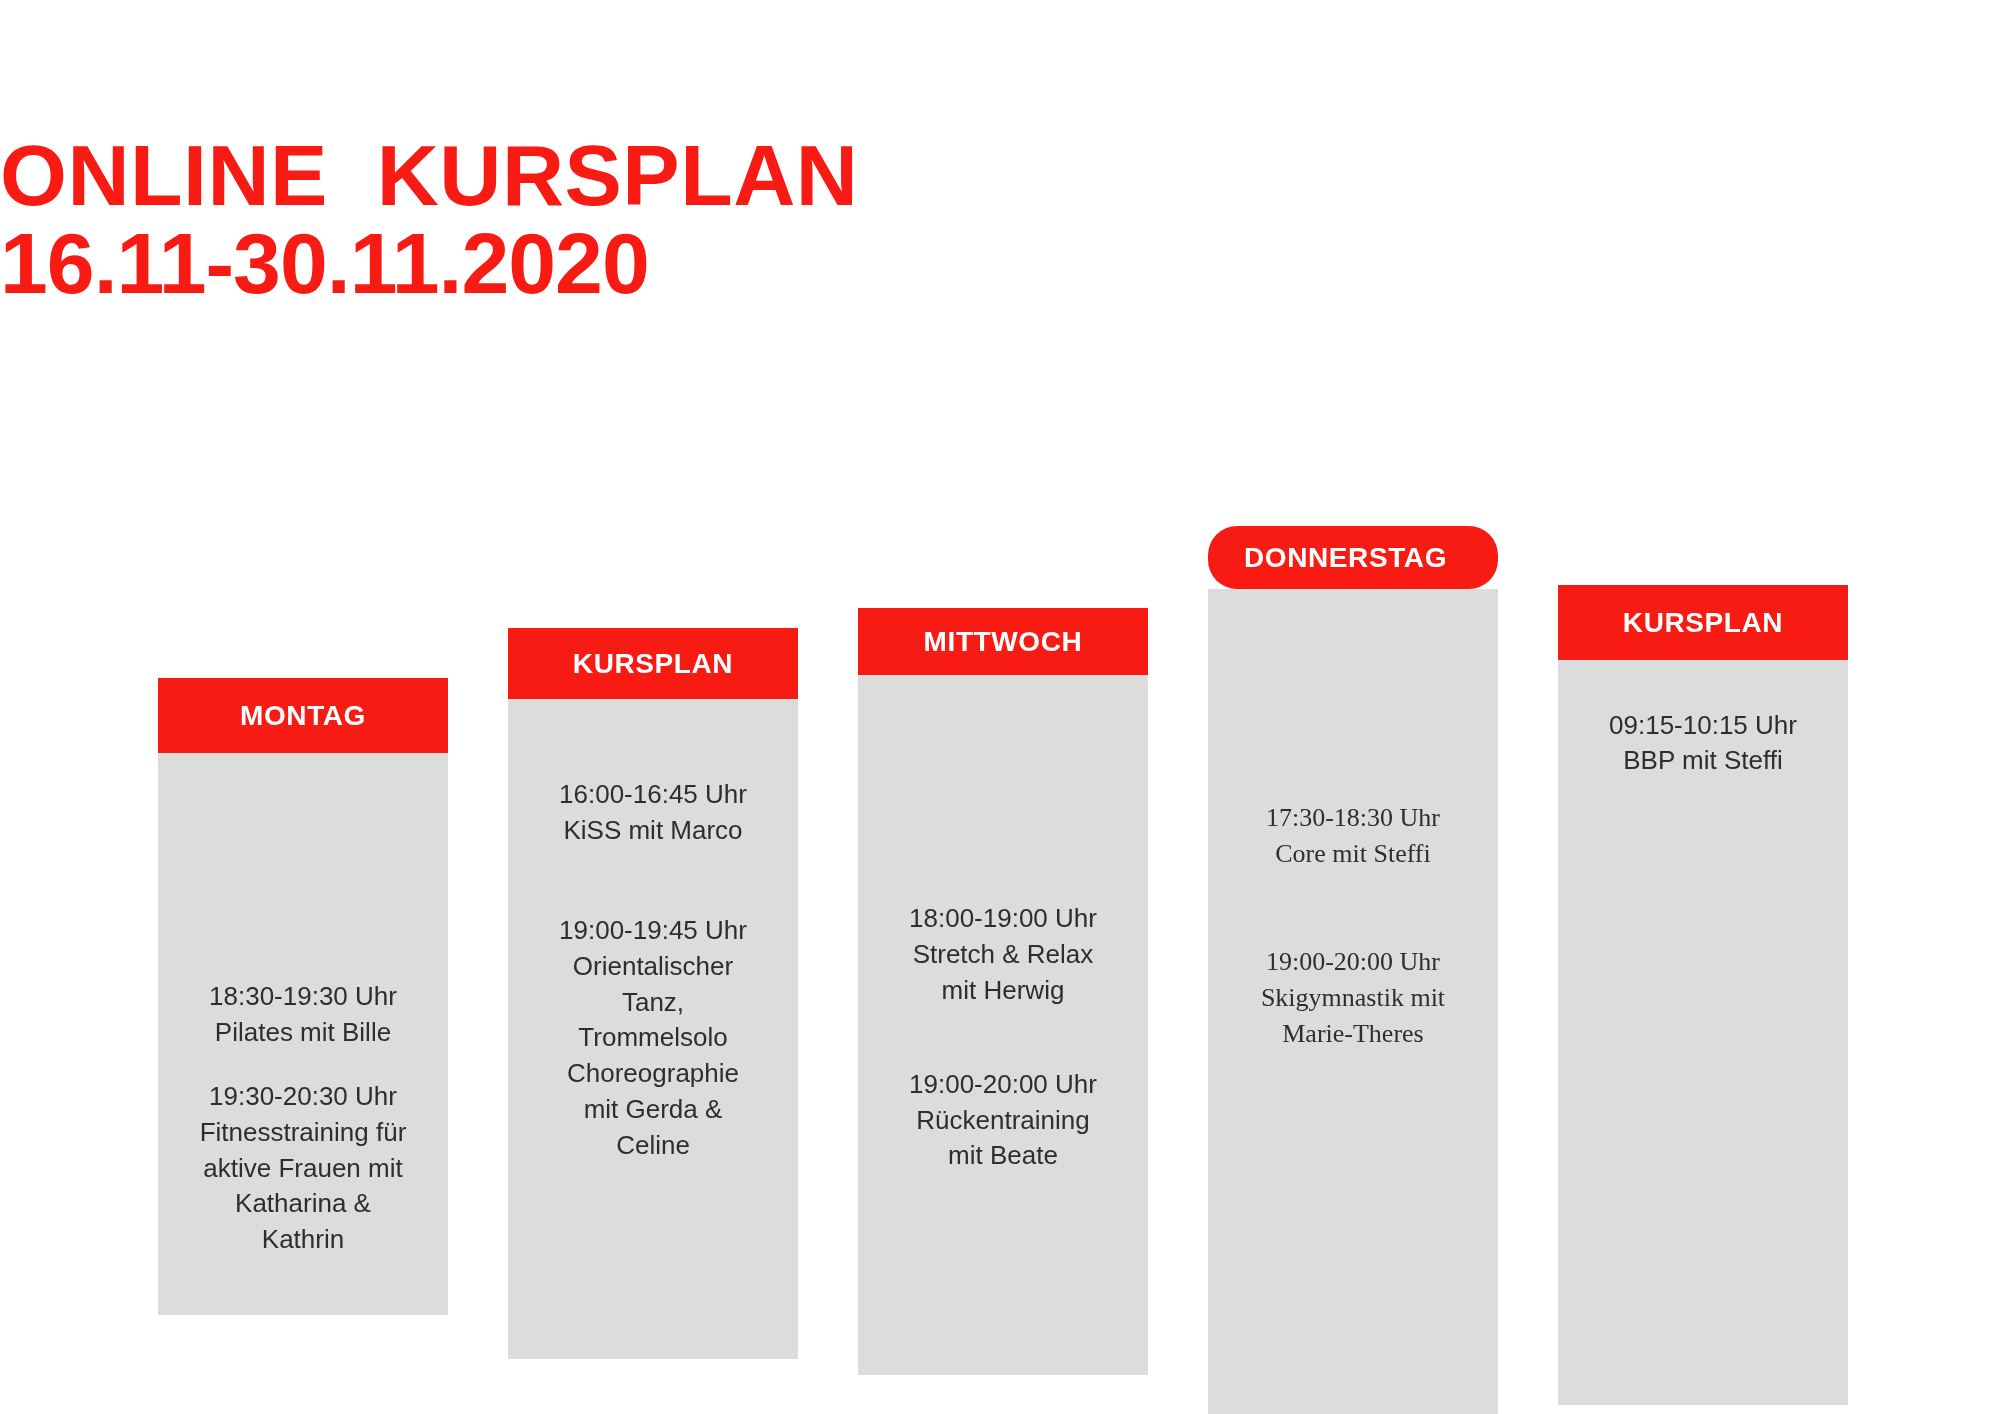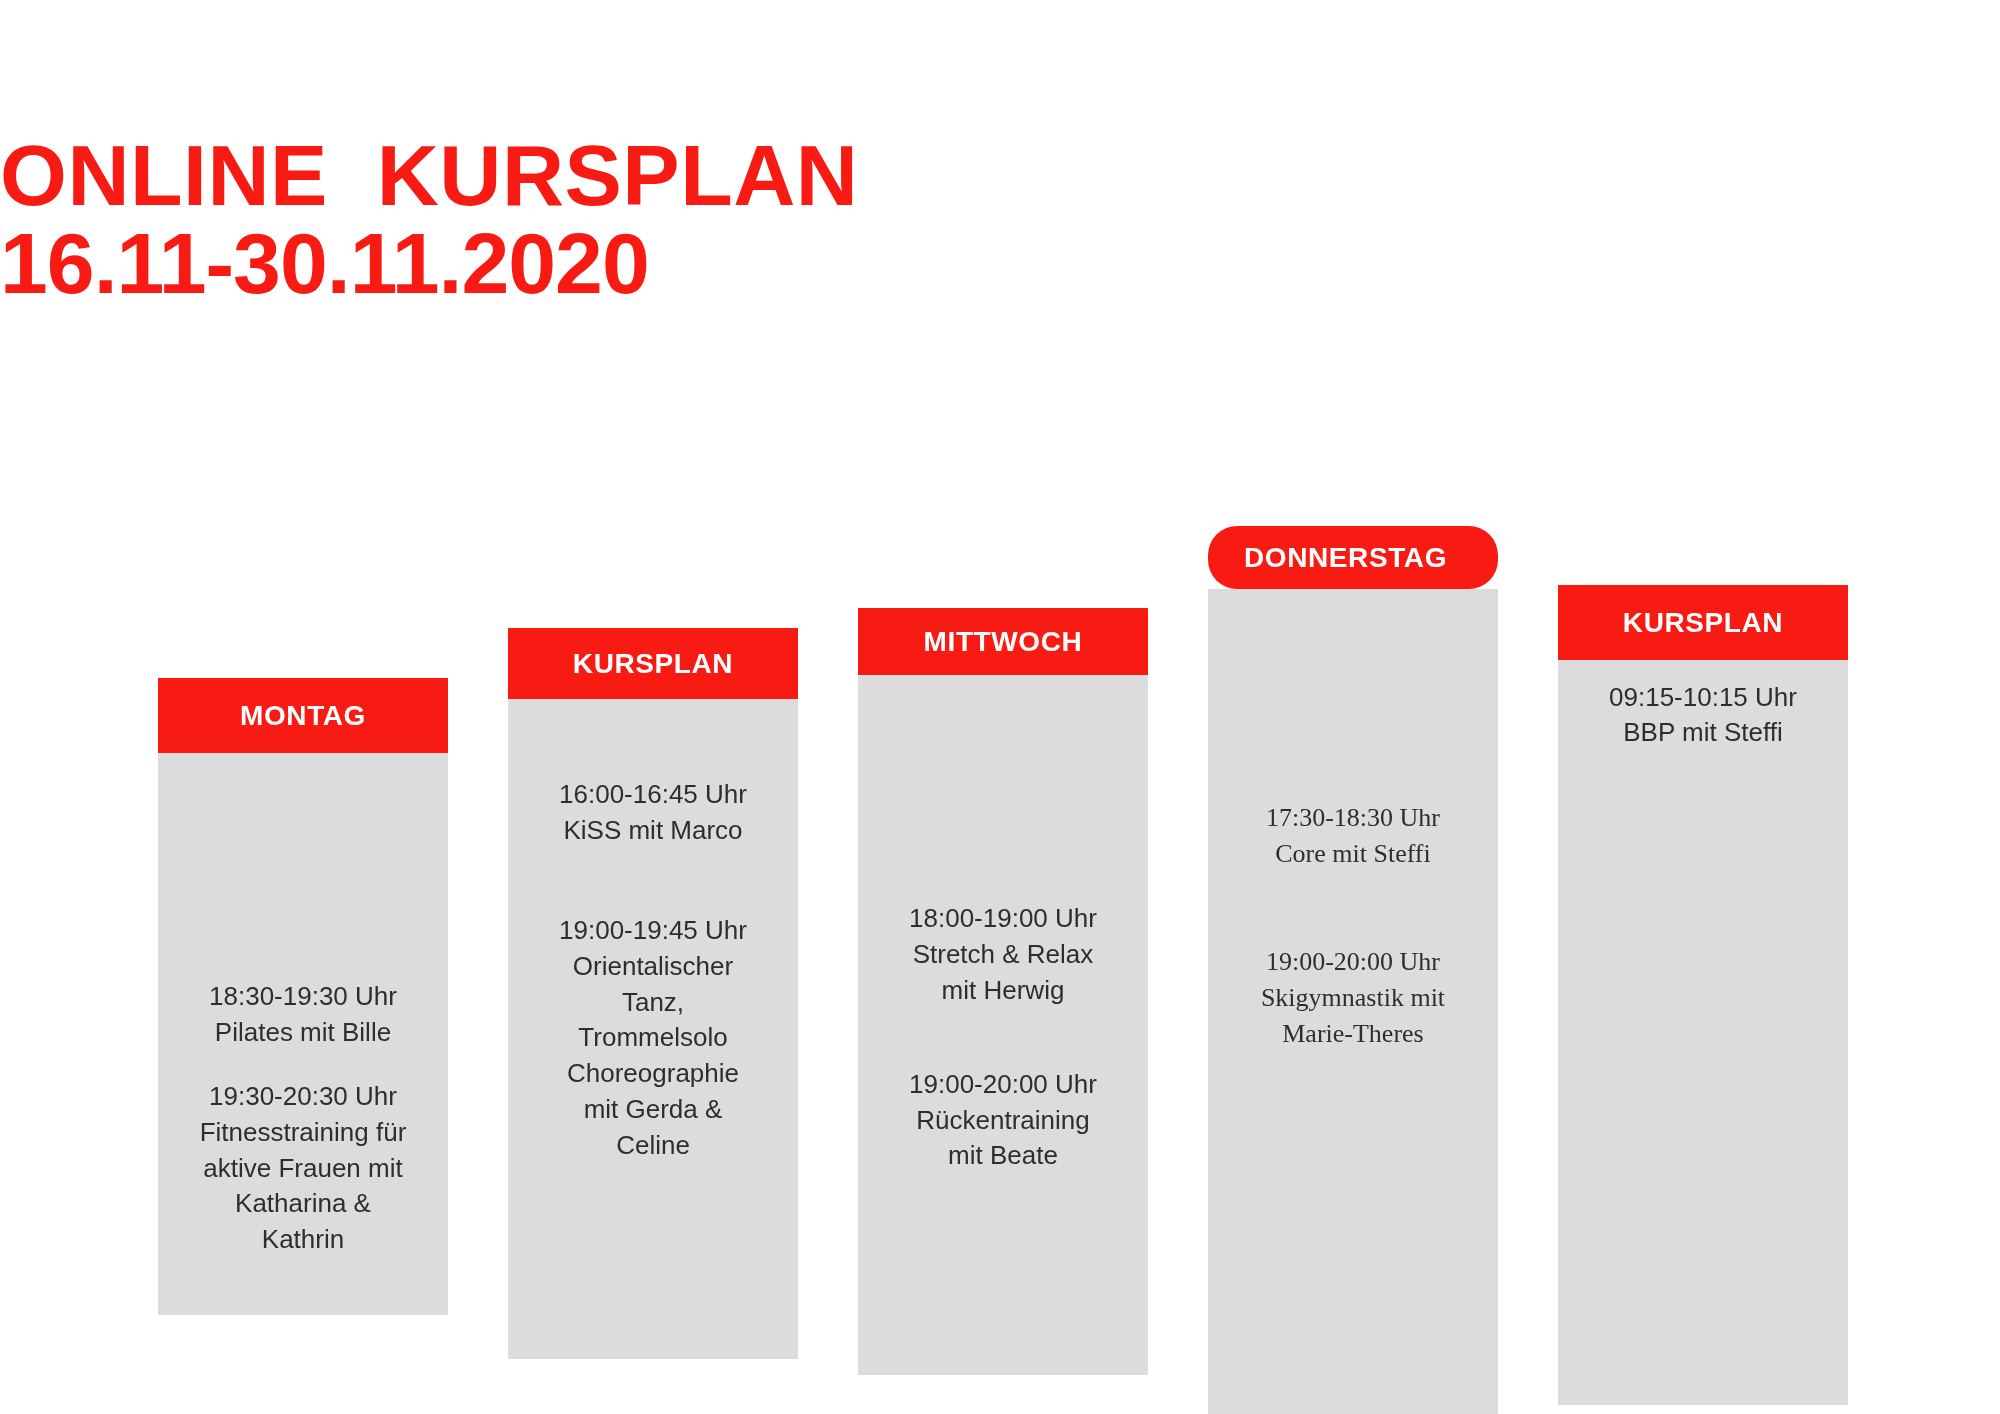--- a/index.html
+++ b/index.html
@@ -89,21 +89,21 @@
   .col-dienstag .gap { height: 64px; }
 
   .col-mittwoch .day-body { height: 700px; }
   .col-mittwoch .spacer-top { height: 210px; }
   .col-mittwoch .gap { height: 58px; }
 
   .col-donnerstag .day-body { height: 864px; font-family: Liberation Serif, serif; }
   .col-donnerstag .spacer-top { height: 195px; }
   .col-donnerstag .gap { height: 72px; }
 
-  .col-freitag .day-body { height: 745px; }
+  .col-freitag .day-body { height: 745px; gap: 28px; }
   .col-freitag .spacer-top { height: 4px; }
 
   .col-dienstag .day-header { padding: 20px 0 19px 0; }
   .col-mittwoch .day-header { padding: 18px 0 17px 0; }
   .col-donnerstag .day-header { padding: 16px 15px 15px 0; border-radius: 29px; }
   .col-freitag .day-header { padding: 22px 0 21px 0; }
 
   .col-dienstag { margin-top: -6px; }
   .col-mittwoch { margin-top: -10px; }
   .col-donnerstag { margin-top: -14px; }

